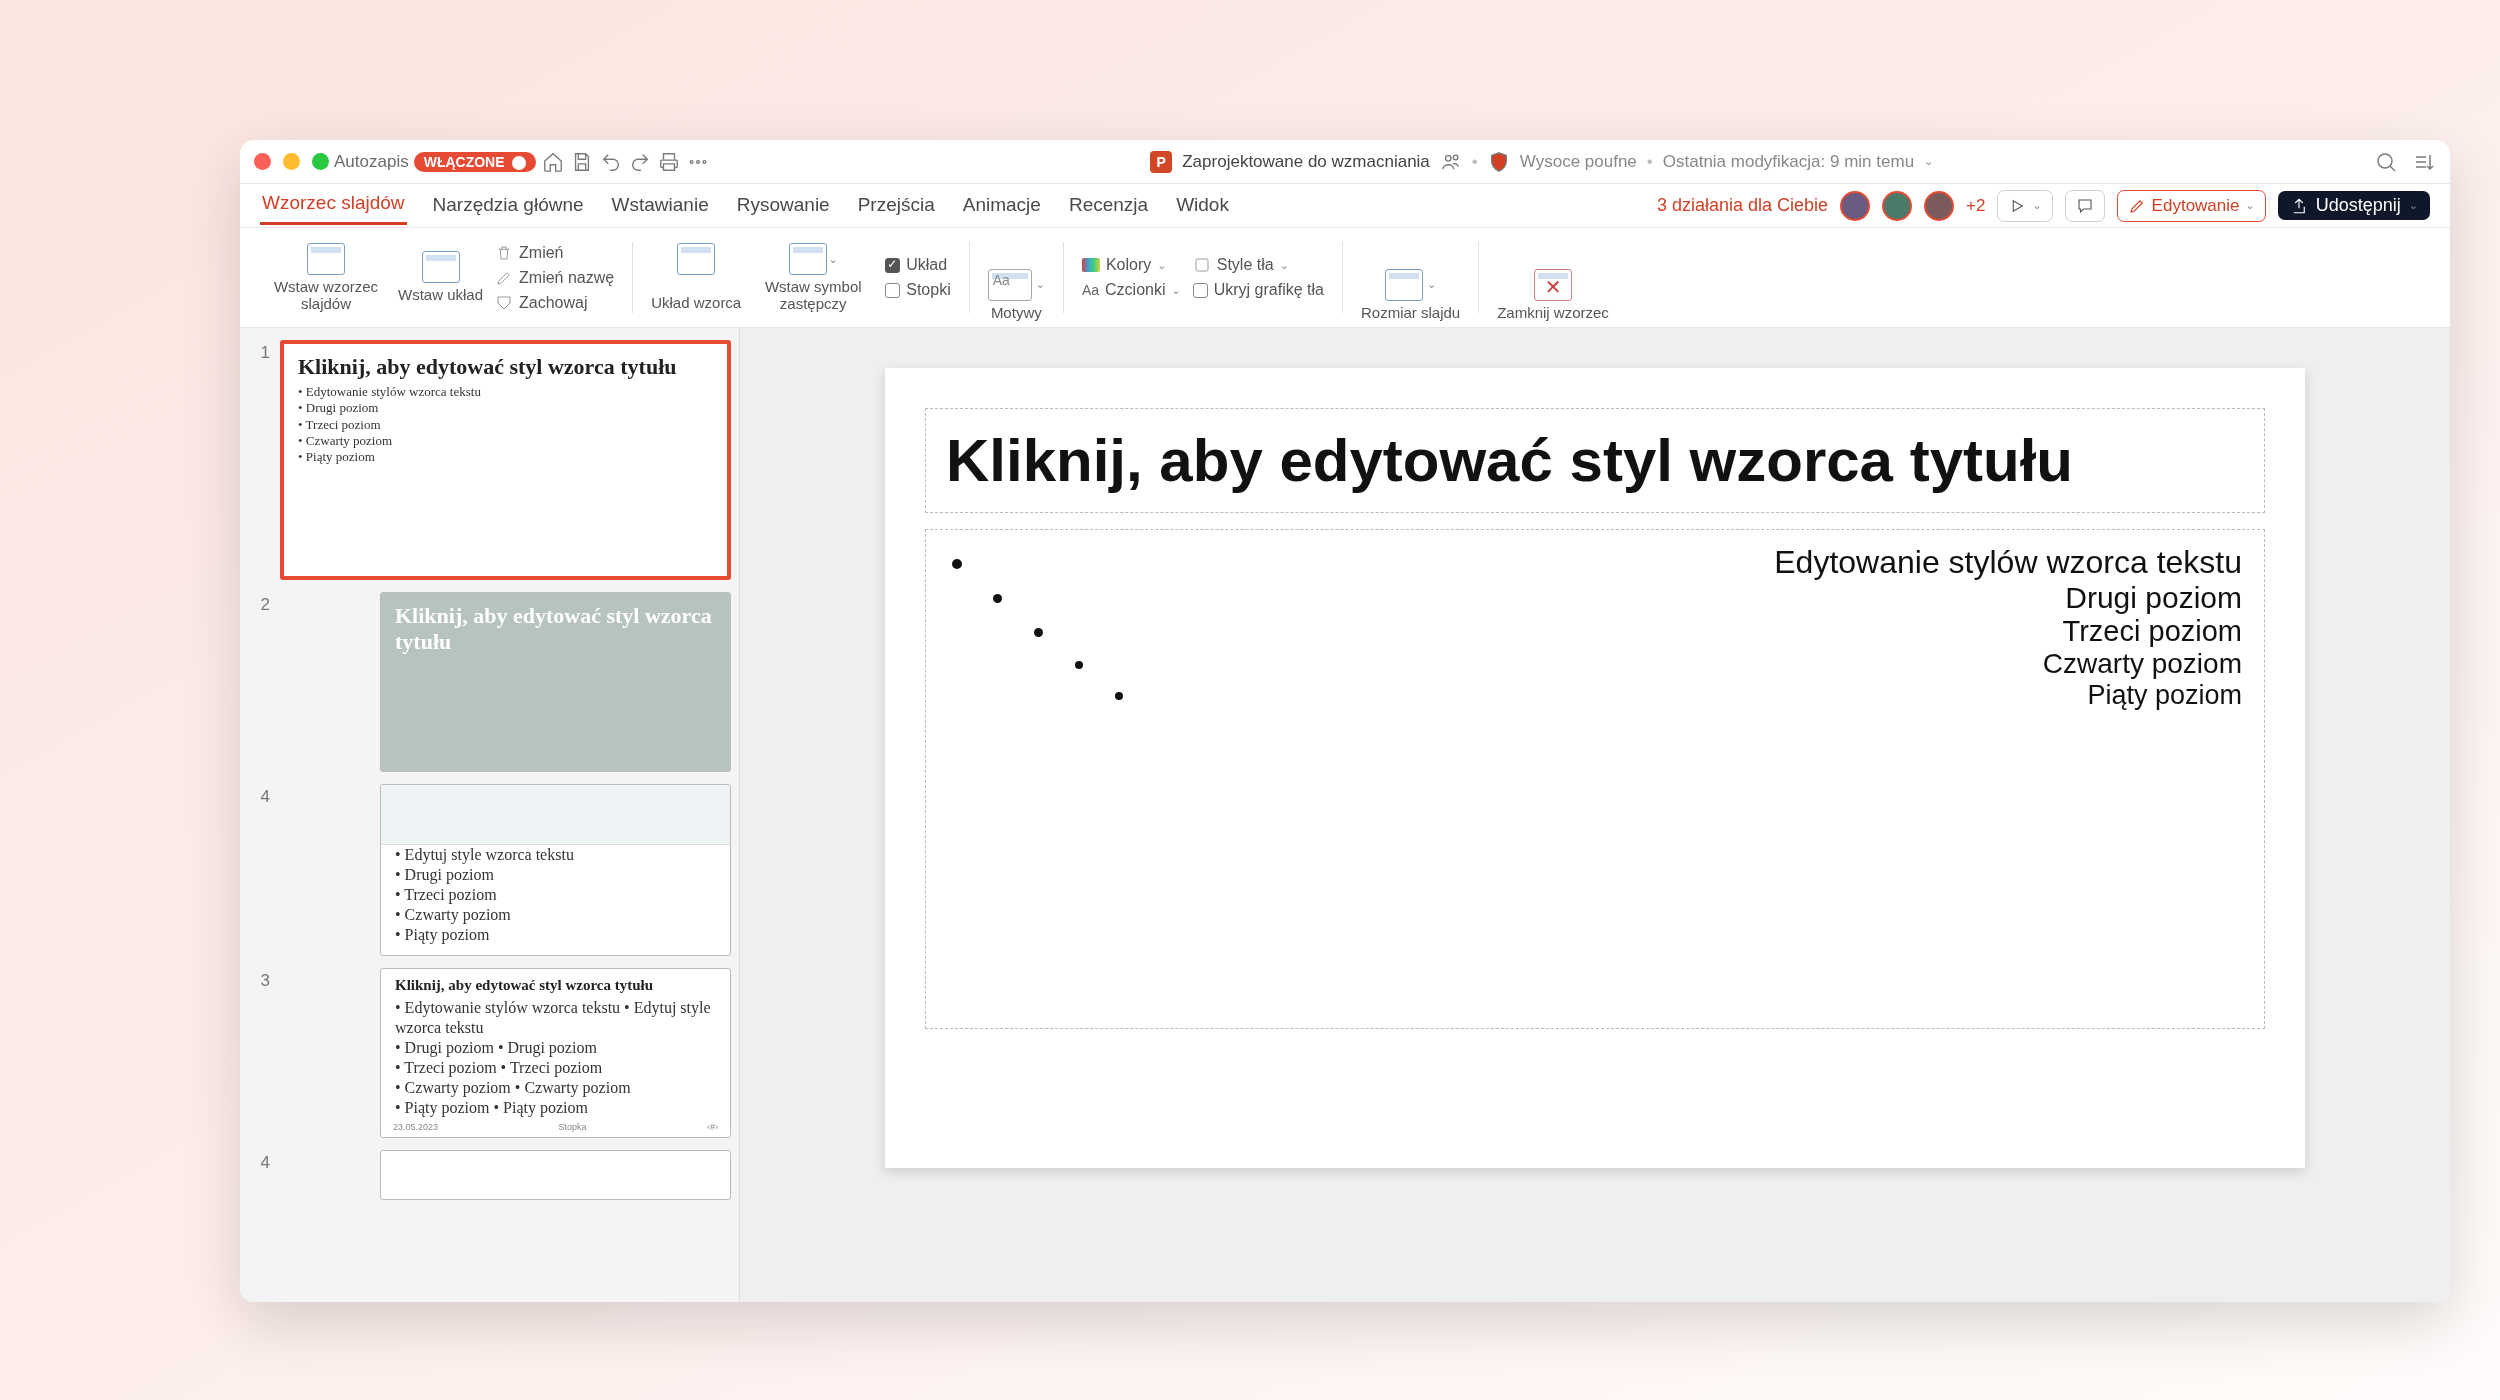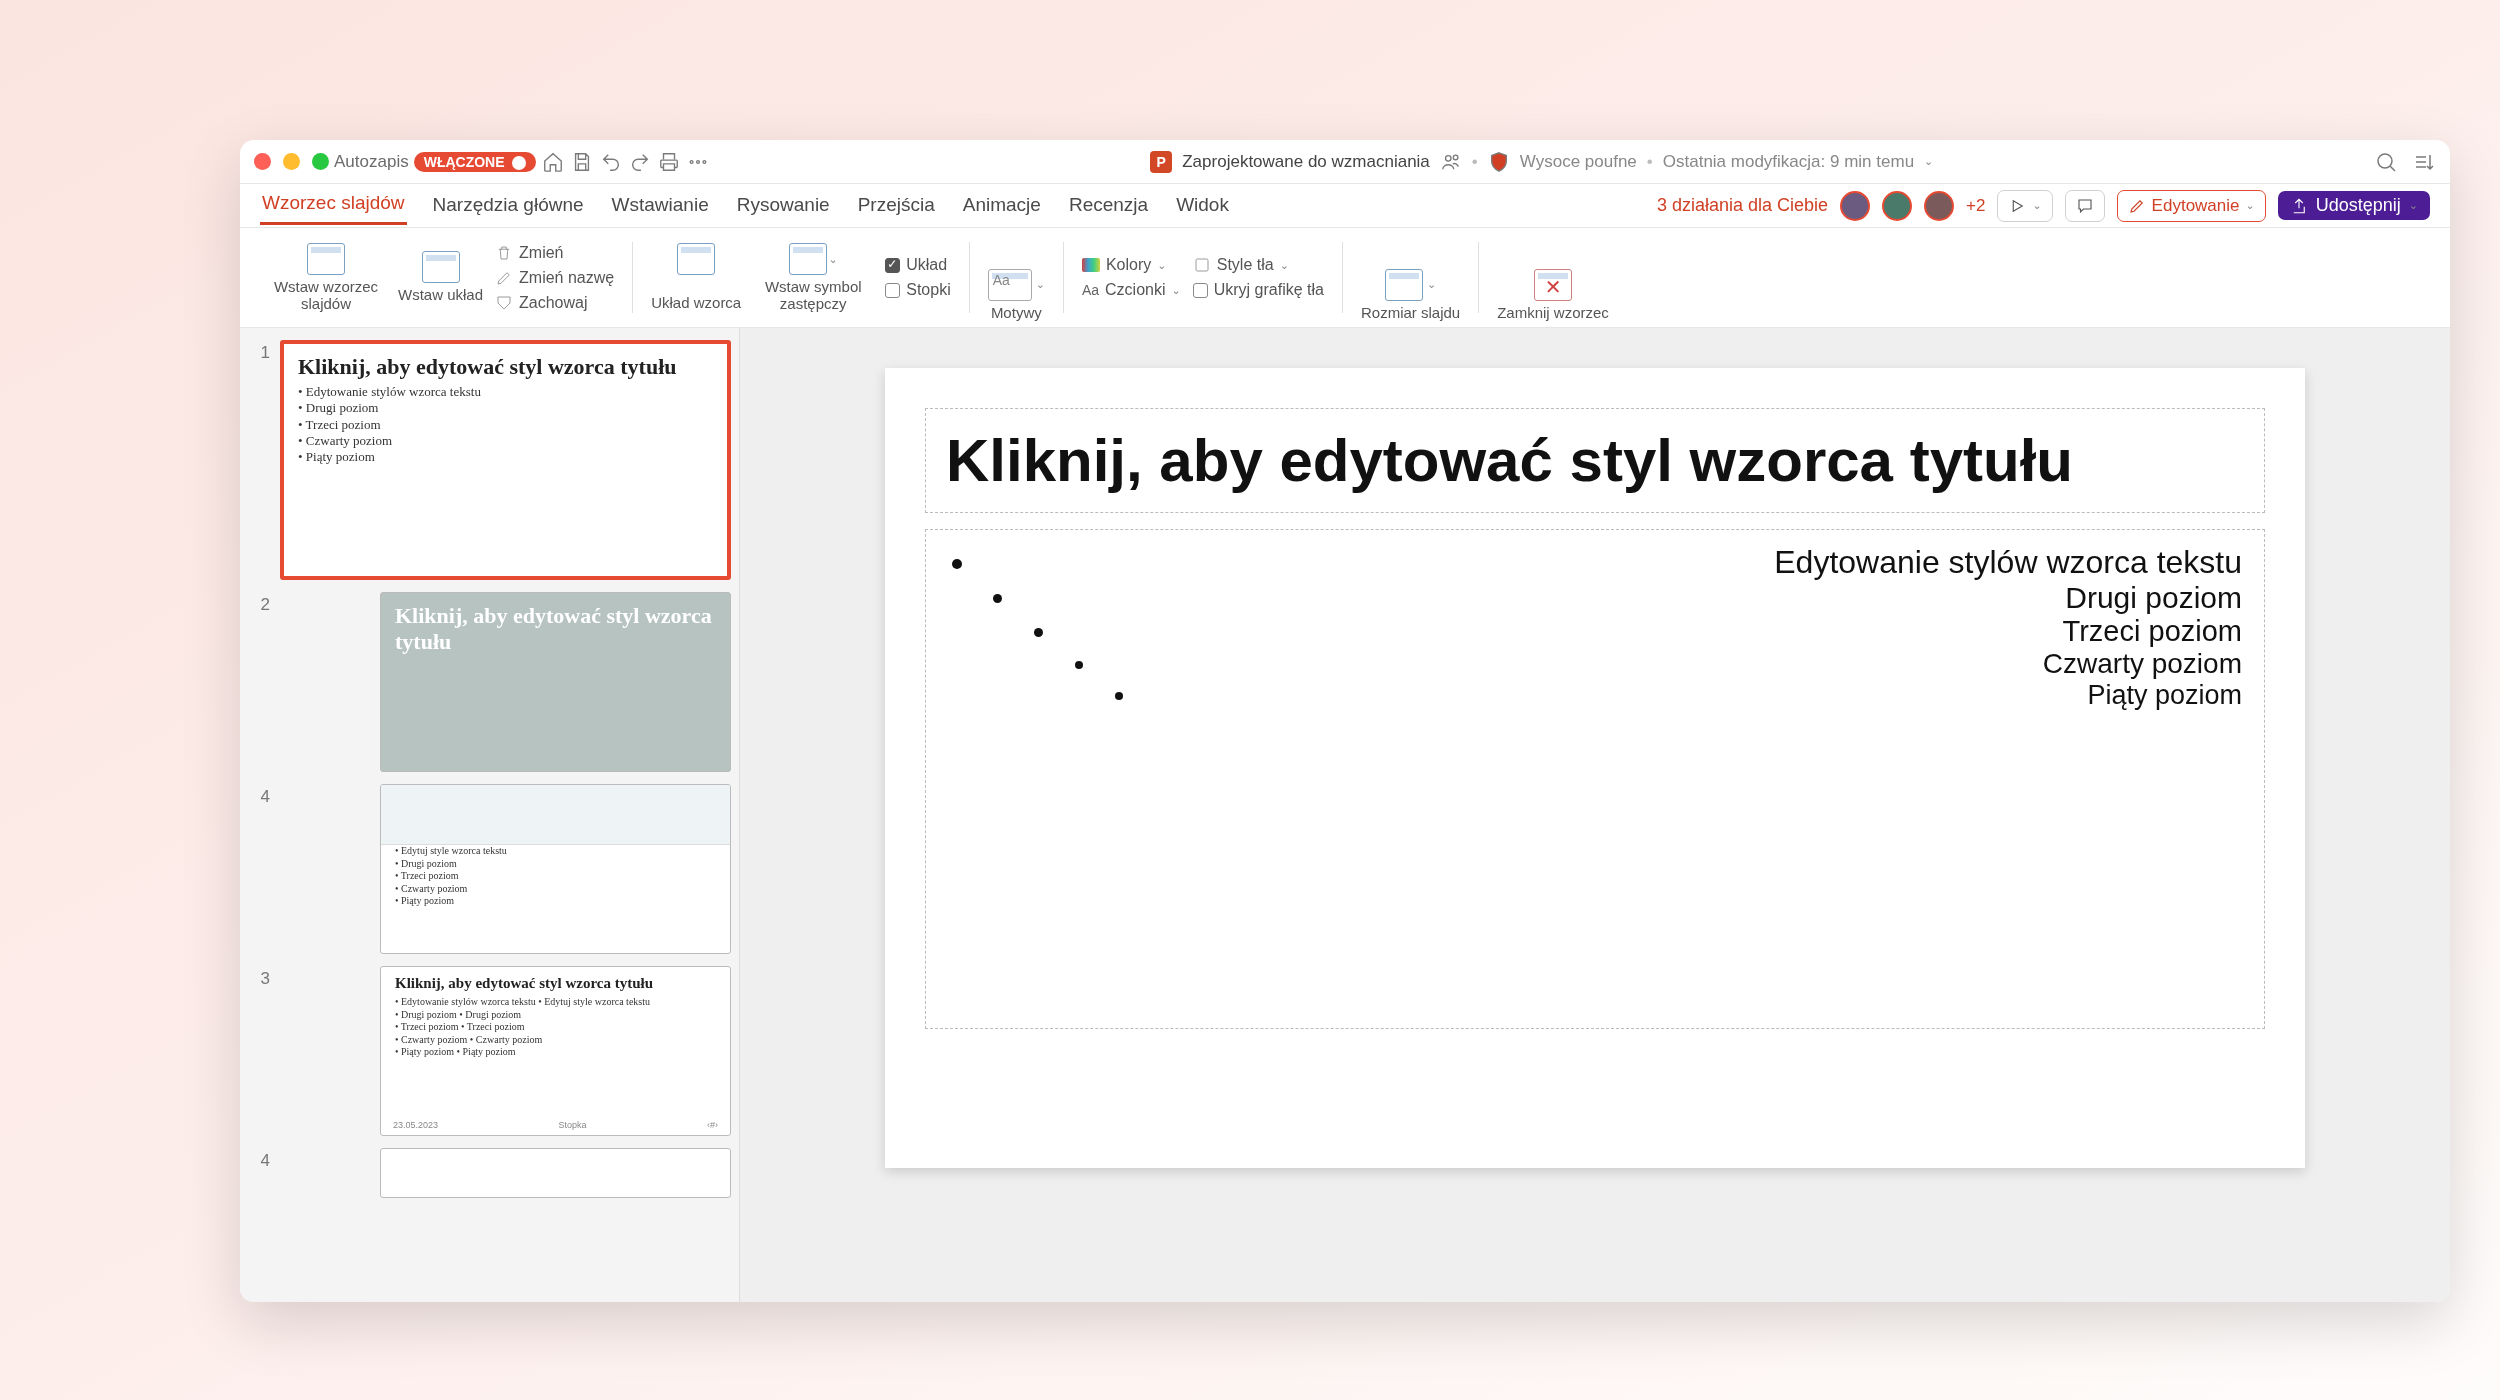--- a/index.html
+++ b/index.html
@@ -26,21 +26,21 @@
 .tab{padding:6px 2px 8px; cursor:pointer;}
 .tab.active{color:#D14024; font-weight:400; border-bottom:3px solid #D14024;}
 .tabs-spacer{flex:1;}
 .tabs-right{display:flex;align-items:center;gap:12px;}
 .actions-link{color:#D14024;font-size:18px;}
 .avatar{width:30px;height:30px;border-radius:50%;border:2px solid #e74a33; background:#6b5b80;}
 .avatar.a2{background:#4a7a6a;} .avatar.a3{background:#7a5a5a;}
 .plus2{color:#D14024;font-size:17px;}
 .mini-btn{height:32px; border:1px solid #d0d0d0; border-radius:7px; padding:0 10px; display:flex; align-items:center; gap:6px; font-size:17px; color:#555;}
 .mini-btn.edit{border-color:#e74a33; color:#D14024;}
-.share-btn{background:#4c1d95;color:#fff;border-radius:7px;padding:4px 12px;display:flex;align-items:center;gap:8px;font-size:18px;}
+.share-btn{background:#0f172a;color:#fff;border-radius:7px;padding:4px 12px;display:flex;align-items:center;gap:8px;font-size:18px;}
 .mini-btn svg, .share-btn svg{width:18px;height:18px;stroke:currentColor;fill:none;stroke-width:1.5;}
 
 
 .ribbon{height:100px; display:flex; align-items:stretch; padding:6px 16px; gap:2px; border-bottom:1px solid #e6e6e6;}
 .rgroup{display:flex;flex-direction:column; align-items:center; justify-content:flex-end; padding:0 10px; gap:3px;}
 .rgroup.cols{flex-direction:row; align-items:center; gap:12px;}
 .rsep{width:1px;background:#e0e0e0;margin:8px 6px;}
 .rbig{display:flex;flex-direction:column;align-items:center;gap:4px;font-size:15px;color:#555;text-align:center; line-height:1.1;}
 .ricon{width:38px;height:32px;border:1.5px solid #7aa0c4;border-radius:3px;position:relative;background:#fff;}
 .ricon::before{content:"";position:absolute;left:3px;right:3px;top:3px;height:6px;background:#d0e0f0;}
@@ -62,21 +62,21 @@
 .thumb-num{width:22px;text-align:right;font-size:17px;color:#777;padding-top:3px;}
 .thumb{flex:1;background:#fff;border:1px solid #bbb;border-radius:3px;min-height:120px;position:relative;overflow:hidden;}
 .thumb.sel{border:4px solid #e74a33;}
 .thumb.indent{margin-left:100px;}
 .thumb .t-title{font-family:Georgia,serif;font-size:22px;font-weight:bold;color:#222;padding:10px 14px 4px;}
 .thumb .t-body{font-family:Georgia,serif;font-size:13px;color:#333;padding:0 14px 10px;line-height:1.25;}
 .thumb.variant-dark{background:#b6c3c0;}
 .thumb.variant-dark .t-title{color:#fff;}
 .thumb.variant-two { }
 .thumb.variant-two .t-title{font-size:15px; padding-top:8px;}
-.thumb.variant-two .t-body{font-size:10px;}
+.thumb.variant-two .t-body{font-size:16px;}
 
 .canvas{flex:1;display:flex;align-items:flex-start;justify-content:center;padding:40px 50px;}
 .slide{width:1420px;height:800px;background:#fff;box-shadow:0 4px 12px rgba(0,0,0,0.15);font-family:Georgia,'Times New Roman',serif;}
 .title-box{margin:40px 40px 0;border:1px dashed #bbb;padding:18px 20px;font-size:60px;font-weight:bold;color:#111;line-height:1.12;}
 .body-box{margin:16px 40px;border:1px dashed #bbb;padding:14px 22px;font-size:32px;color:#111;min-height:500px;}
 .body-box ul{list-style:disc;padding-left:30px;text-align:right;}
 .body-box ul ul{padding-left:40px;}
 .lvl2{font-size:30px;} .lvl3{font-size:29px;} .lvl4{font-size:28px;} .lvl5{font-size:27px;}
 </style>
 </head>

